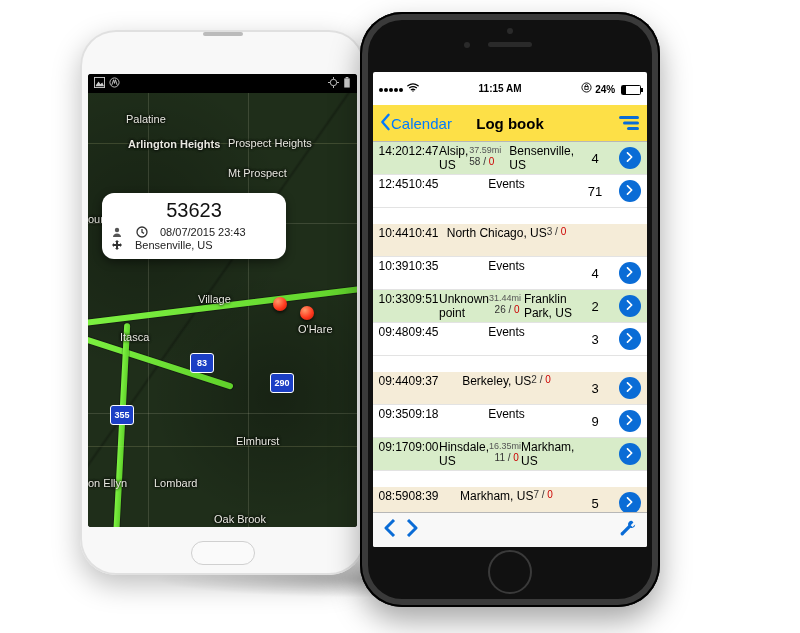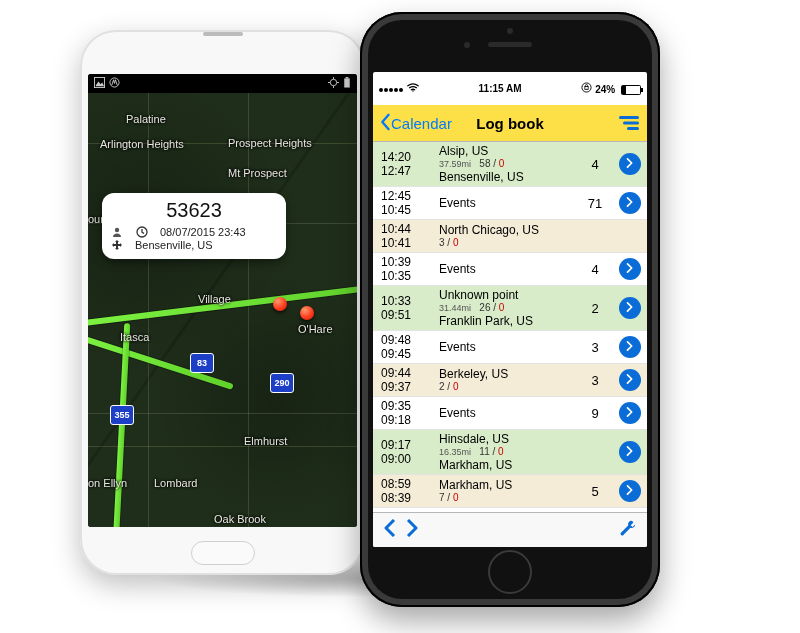--- a/index.html
+++ b/index.html
@@ -95,25 +95,25 @@
   }
   .ios-navbar .back { color:#007aff; font-size:15px; display:flex; align-items:center; gap:0px; }
   .ios-navbar .back .chev { font-size:18px; line-height:1; }
   .ios-navbar .title { position:absolute; left:0; right:0; text-align:center; font-weight:700; font-size:15px; color:#000; pointer-events:none; }
   .ios-navbar .menu { position:absolute; right:8px; color:#0a6cd6; }
   .ios-navbar .menu svg { display:block; }
 
   .log-list { flex:1; overflow:hidden; }
   .entry { display:flex; border-bottom:1px solid #e3e3e3; font-size:11px; min-height:32px; align-items:stretch; }
   .entry.green { background:#d8ecc9; }
-  .entry.beige { background:#f5ecd8; }
+  .entry.beige { background:#f5ecd8;margin-top:16px; }
   .entry.white { background:#fff; }
-  .entry .times { width:55px; padding:2px 0 2px 8px; display:flex; flex-direction:column; justify-content:center; }
+  .entry .times { width:55px; padding:2px 0 2px 8px; display:flex; flex-direction:row; justify-content:center; }
   .entry .times span { color:#000; font-size:12px; line-height:14px; }
-  .entry .mid  { flex:1; padding:2px 3px; display:flex; flex-direction:column; justify-content:center; }
+  .entry .mid  { flex:1; padding:2px 3px; display:flex; flex-direction:row; justify-content:center; }
   .entry .label { color:#000; font-size:12px; line-height:14px; }
   .entry .sub { font-size:10px; color:#333; line-height:12px; }
   .entry .sub .z { color:#c00; }
   .entry .miles { font-size:9px; color:#555; margin-top:-2px; }
   .entry .count { width:36px; display:flex; align-items:center; justify-content:center; font-size:13px; color:#000; }
   .entry .disc  { width:34px; display:flex; align-items:center; justify-content:center; }
   .disc .btn { width:22px; height:22px; border-radius:50%; background:#0a6cd6; display:flex; align-items:center; justify-content:center; color:#fff; }
   .disc .btn svg { width:8px; height:10px; }
 
   .ios-toolbar {
@@ -180,28 +180,28 @@
         <div style="left:160px; top:0; width:1px; height:100%;"></div>
         <div style="top:130px; left:0; width:100%; height:1px;"></div>
         <div style="top:320px; left:0; width:100%; height:1px;"></div>
       </div>
       <div class="hwy h1"></div>
       <div class="hwy h2"></div>
       <div class="hwy h3"></div>
 
       <div id="city-labels">
           <div class="city" style="left: 38px; top: 20px;">Palatine</div>
-          <div class="city" style="left: 12px; top: 45px;">Arlington Heights</div>
+          <div class="city" style="left: 40px; top: 45px; font-weight: bold;">Arlington Heights</div>
           <div class="city" style="left: 140px; top: 44px;">Prospect Heights</div>
           <div class="city" style="left: 140px; top: 74px;">Mt Prospect</div>
           <div class="city" style="left: 0px; top: 120px;">ourg</div>
           <div class="city" style="left: 32px; top: 238px;">Itasca</div>
           <div class="city" style="left: 110px; top: 200px;">Village</div>
           <div class="city" style="left: 210px; top: 230px;">O'Hare</div>
-          <div class="city" style="left: 156px; top: 342px;">Elmhurst</div>
+          <div class="city" style="left: 148px; top: 342px;">Elmhurst</div>
           <div class="city" style="left: 0px; top: 384px;">on Ellyn</div>
           <div class="city" style="left: 66px; top: 384px;">Lombard</div>
           <div class="city" style="left: 126px; top: 420px;">Oak Brook</div>
         </div>
       <div id="hwy-shields">
           <div class="shield" style="left: 182px; top: 280px;">290</div>
           <div class="shield" style="left: 22px; top: 312px;">355</div>
           <div class="shield" style="left: 102px; top: 260px;">83</div>
         </div>
       <div id="map-pins">

